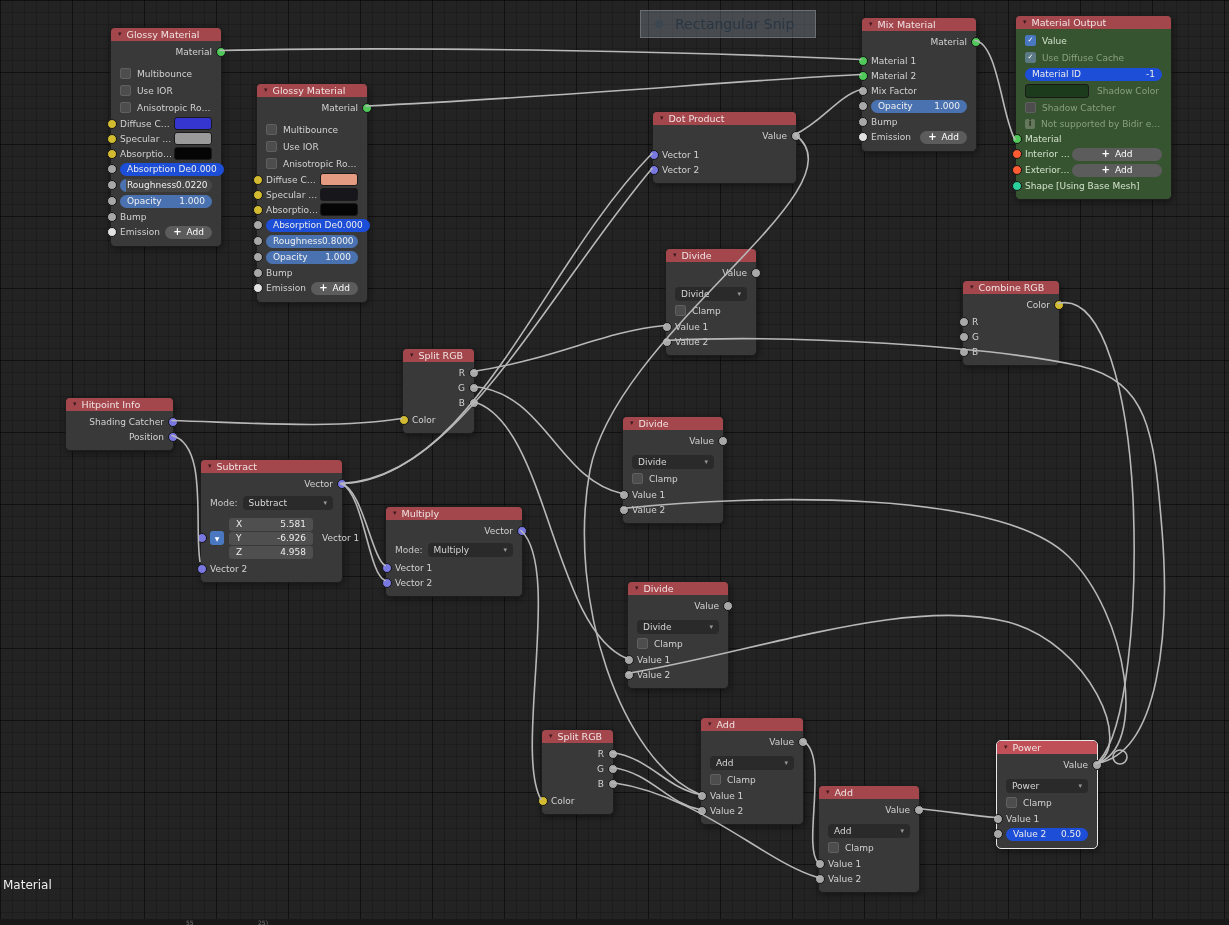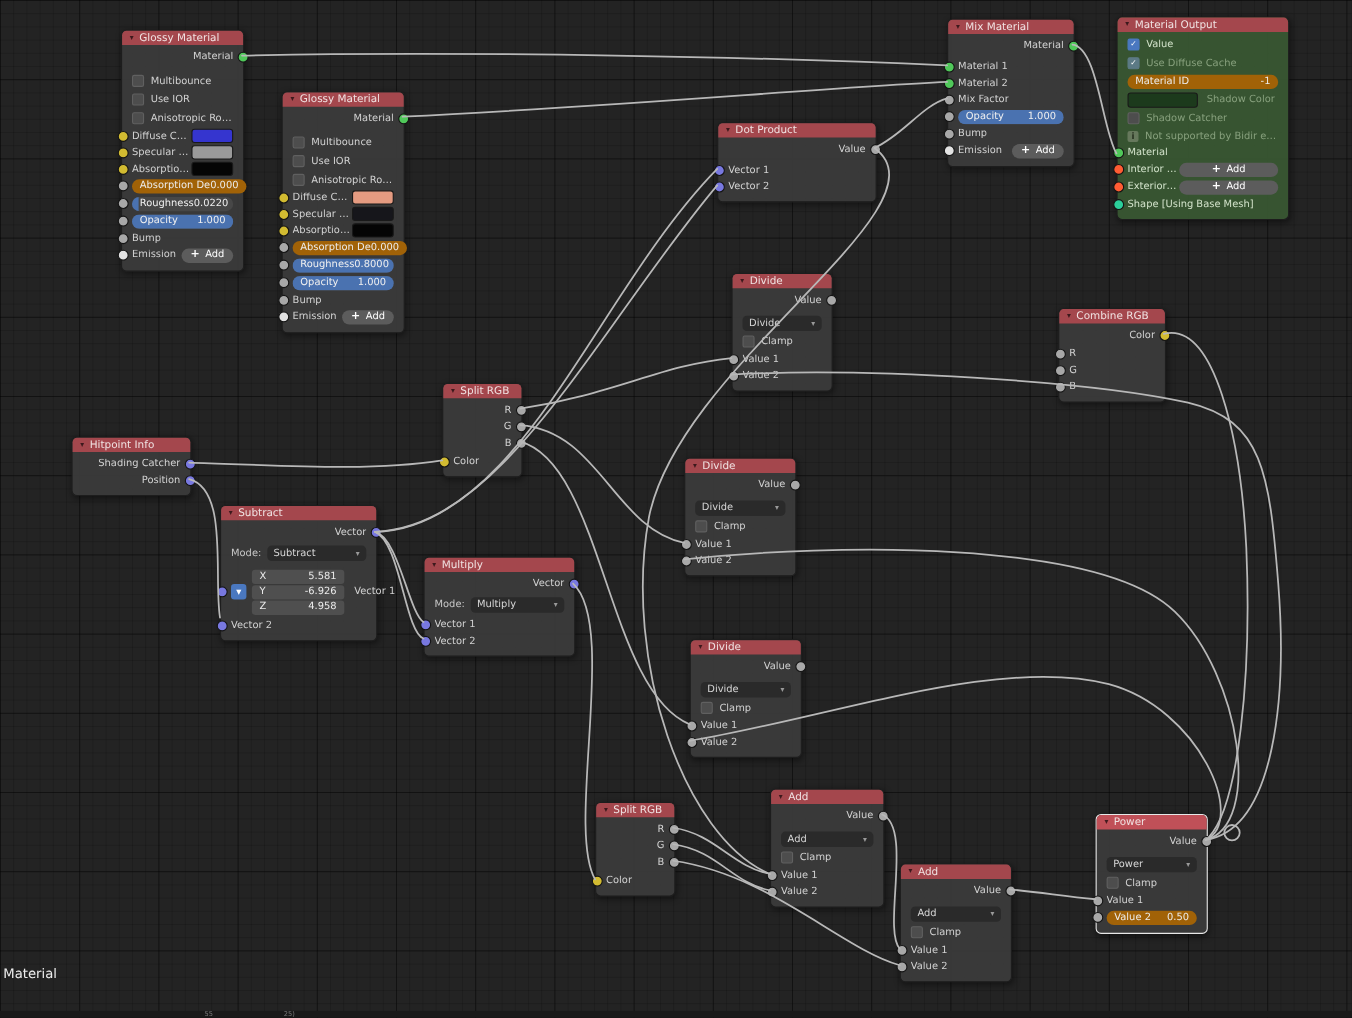--- a/index.html
+++ b/index.html
@@ -33,21 +33,21 @@
   .sock{position:absolute;width:8px;height:8px;border-radius:50%;
     border:1px solid #141414;top:50%;transform:translateY(-50%);z-index:5;}
   .sock.l{left:-4.5px;} .sock.r{right:-4.5px;}
   .cbx{width:9px;height:9px;border-radius:2px;background:#4d4d4d;border:1px solid #606060;
     margin-right:6px;flex:none;display:flex;align-items:center;justify-content:center;
     font-size:7px;color:#fff;line-height:1;}
   .cbx.on{background:#4a78c0;border-color:#4a78c0;}
   .row.dim .cbx.on{background:#5c7a85;border-color:#5c7a85;}
   .swatch{width:36px;height:11px;border-radius:3px;border:1px solid #191919;flex:none;}
   .wfield{flex:1;display:flex;justify-content:space-between;align-items:center;
-    background:#a16207;border-radius:8px;padding:0 7px;height:13px;color:#ececec;}
+    background:#1d4ed8;border-radius:8px;padding:0 7px;height:13px;color:#ececec;}
   .wslider{position:relative;flex:1;height:13px;background:#474747;border-radius:8px;
     overflow:hidden;display:flex;justify-content:space-between;align-items:center;
     padding:0 7px;color:#f0f0f0;}
   .wslider .fill{position:absolute;left:0;top:0;bottom:0;background:#4a72b0;}
   .wslider span{position:relative;z-index:1;}
   .wdrop{flex:1;display:flex;justify-content:space-between;align-items:center;
     background:#2a2a2a;border-radius:4px;padding:0 6px;height:14px;color:#d6d6d6;}
   .wdrop .chev{font-size:7px;color:#9a9a9a;}
   .wbtn{display:flex;align-items:center;justify-content:center;gap:5px;background:#5c5c5c;
     border-radius:8px;height:13px;color:#fff;padding:0 8px;margin-left:auto;flex:none;}
@@ -729,18 +729,22 @@
           <div class="row" style="height: 16px;">
             <span class="sock l" style="background: rgb(168, 168, 168);"></span>
             <span class="wfield">
               <span>Value 2</span>
               <span>0.50</span>
             </span>
           </div>
         </div>
       </div>
     </div>
+  <div class="snip-overlay">
+    <span class="snip-dot"></span>
+    <span class="snip-text">Rectangular Snip</span>
+  </div>
   <div class="footer-label">Material</div>
   <div class="bottom-strip">
     <span class="frag f1">55</span>
     <span class="frag f2">25)</span>
   </div>
 </div>
 
 </body></html>

